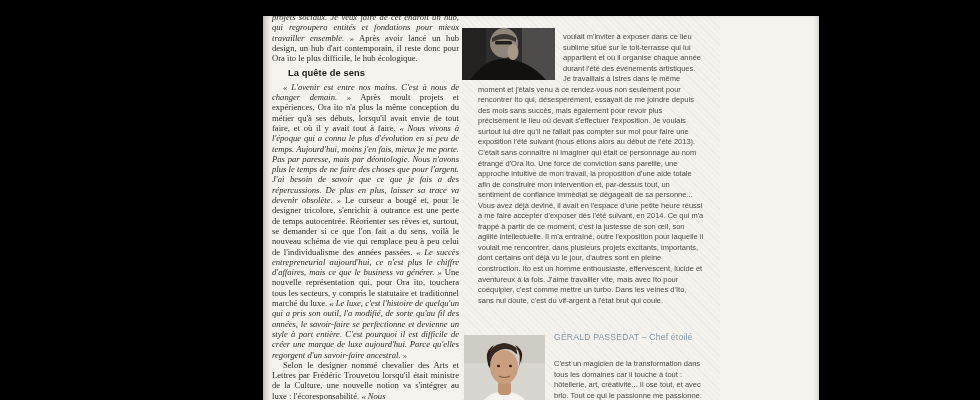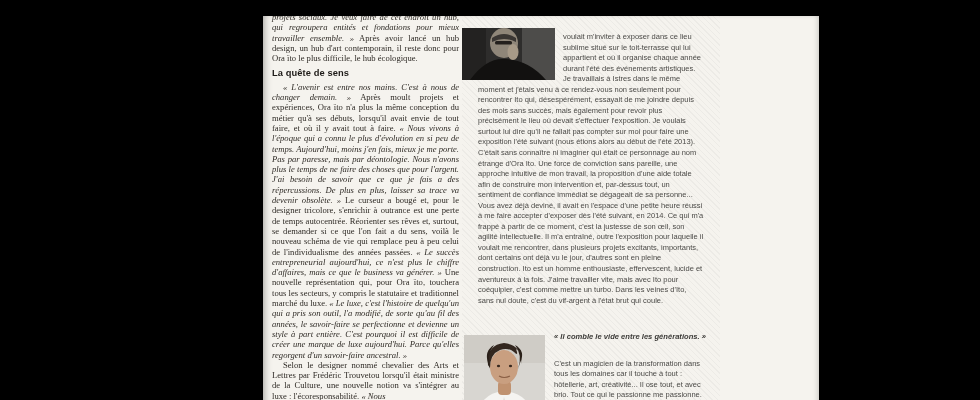--- a/index.html
+++ b/index.html
@@ -22,21 +22,21 @@
     font-family:"Liberation Serif",serif;
     font-size:8.6px;line-height:10.3px;color:#2e2a25;
     text-align:justify;
   }
   .article-col p{margin:0;}
   .article-col p.indent{text-indent:11px;}
   .article-col .it{font-style:italic;}
   .article-heading{
     font-family:"Liberation Sans",sans-serif;
     font-weight:bold;font-size:9.3px;color:#1e1b18;
-    margin:5px 0 3px 0;letter-spacing:.1px;
+    margin:5px 0 3px 16px;letter-spacing:.1px;
   }
 
   
   .sidebar{
     position:absolute;left:199px;top:0;width:258px;height:400px;
     font-size:7.5px;line-height:10.55px;color:#4b4a47;
     background:repeating-linear-gradient(45deg, rgba(125,125,125,0.07) 0 1px, transparent 1px 4px);
   }
   .sidebar section{overflow:visible;}
   .sidebar .body{margin:16px;}
@@ -98,18 +98,18 @@
           <rect x="34" y="46" width="13" height="14" fill="#c09270" rx="4"></rect>
           <ellipse cx="40" cy="32" rx="14" ry="17" fill="#c99f80"></ellipse>
           <path d="M24 30 Q22 10 40 8 Q59 10 57 30 Q59 18 52 14 Q55 22 50 17 Q44 12 36 15 Q26 19 26 33 Z" fill="#33271f"></path>
           <path d="M24 28 Q20 16 30 10 Q22 20 26 34 Z" fill="#2a2019"></path>
           <path d="M56 28 Q62 16 51 10 Q59 20 54 34 Z" fill="#2a2019"></path>
           <ellipse cx="34.5" cy="31" rx="1.6" ry="1.2" fill="#37281e"></ellipse>
           <ellipse cx="46.5" cy="31" rx="1.6" ry="1.2" fill="#37281e"></ellipse>
           <path d="M35 41 Q40 44 46 41" stroke="#8a5f44" stroke-width="1.2" fill="none"></path>
         </svg>
       </span>
-      <span class="t-quote">« Il comble le vide entre les générations. »</span>
+      <span class="t-name">GÉRALD PASSEDAT – Chef étoilé</span>
       <p class="body">C'est un magicien de la transformation dans tous les domaines car il touche à tout : hôtellerie, art, créativité... Il ose tout, et avec brio. Tout ce qui le passionne me passionne. C'est sans doute le secret de notre amitié. J'ai une affection particulière pour ce personnage en effervescence 24h/24. D'une certaine manière, il a su trouver le chaînon manquant entre les générations, combler ce vide. Il n'y a aucun tabou dans son art, pour moi, il est le Géo Trouvetou de l'art plastique et de l'art en général, avec beaucoup d'élégance et de finesse. Sur le plan humain, il cerne vite les défauts sans en parler. Et dans l'espace, il révèle plus les endroits, les choses et les objets que quiconque. Concernant mon secteur, la gastronomie, je pense que mes échanges avec lui le rapprochent de la nature et ça lui fait du bien. Cela peut nourrir une partie de son raisonnement.</p>
     </section>
 
   </div>
 </div>
 
 </body></html>

